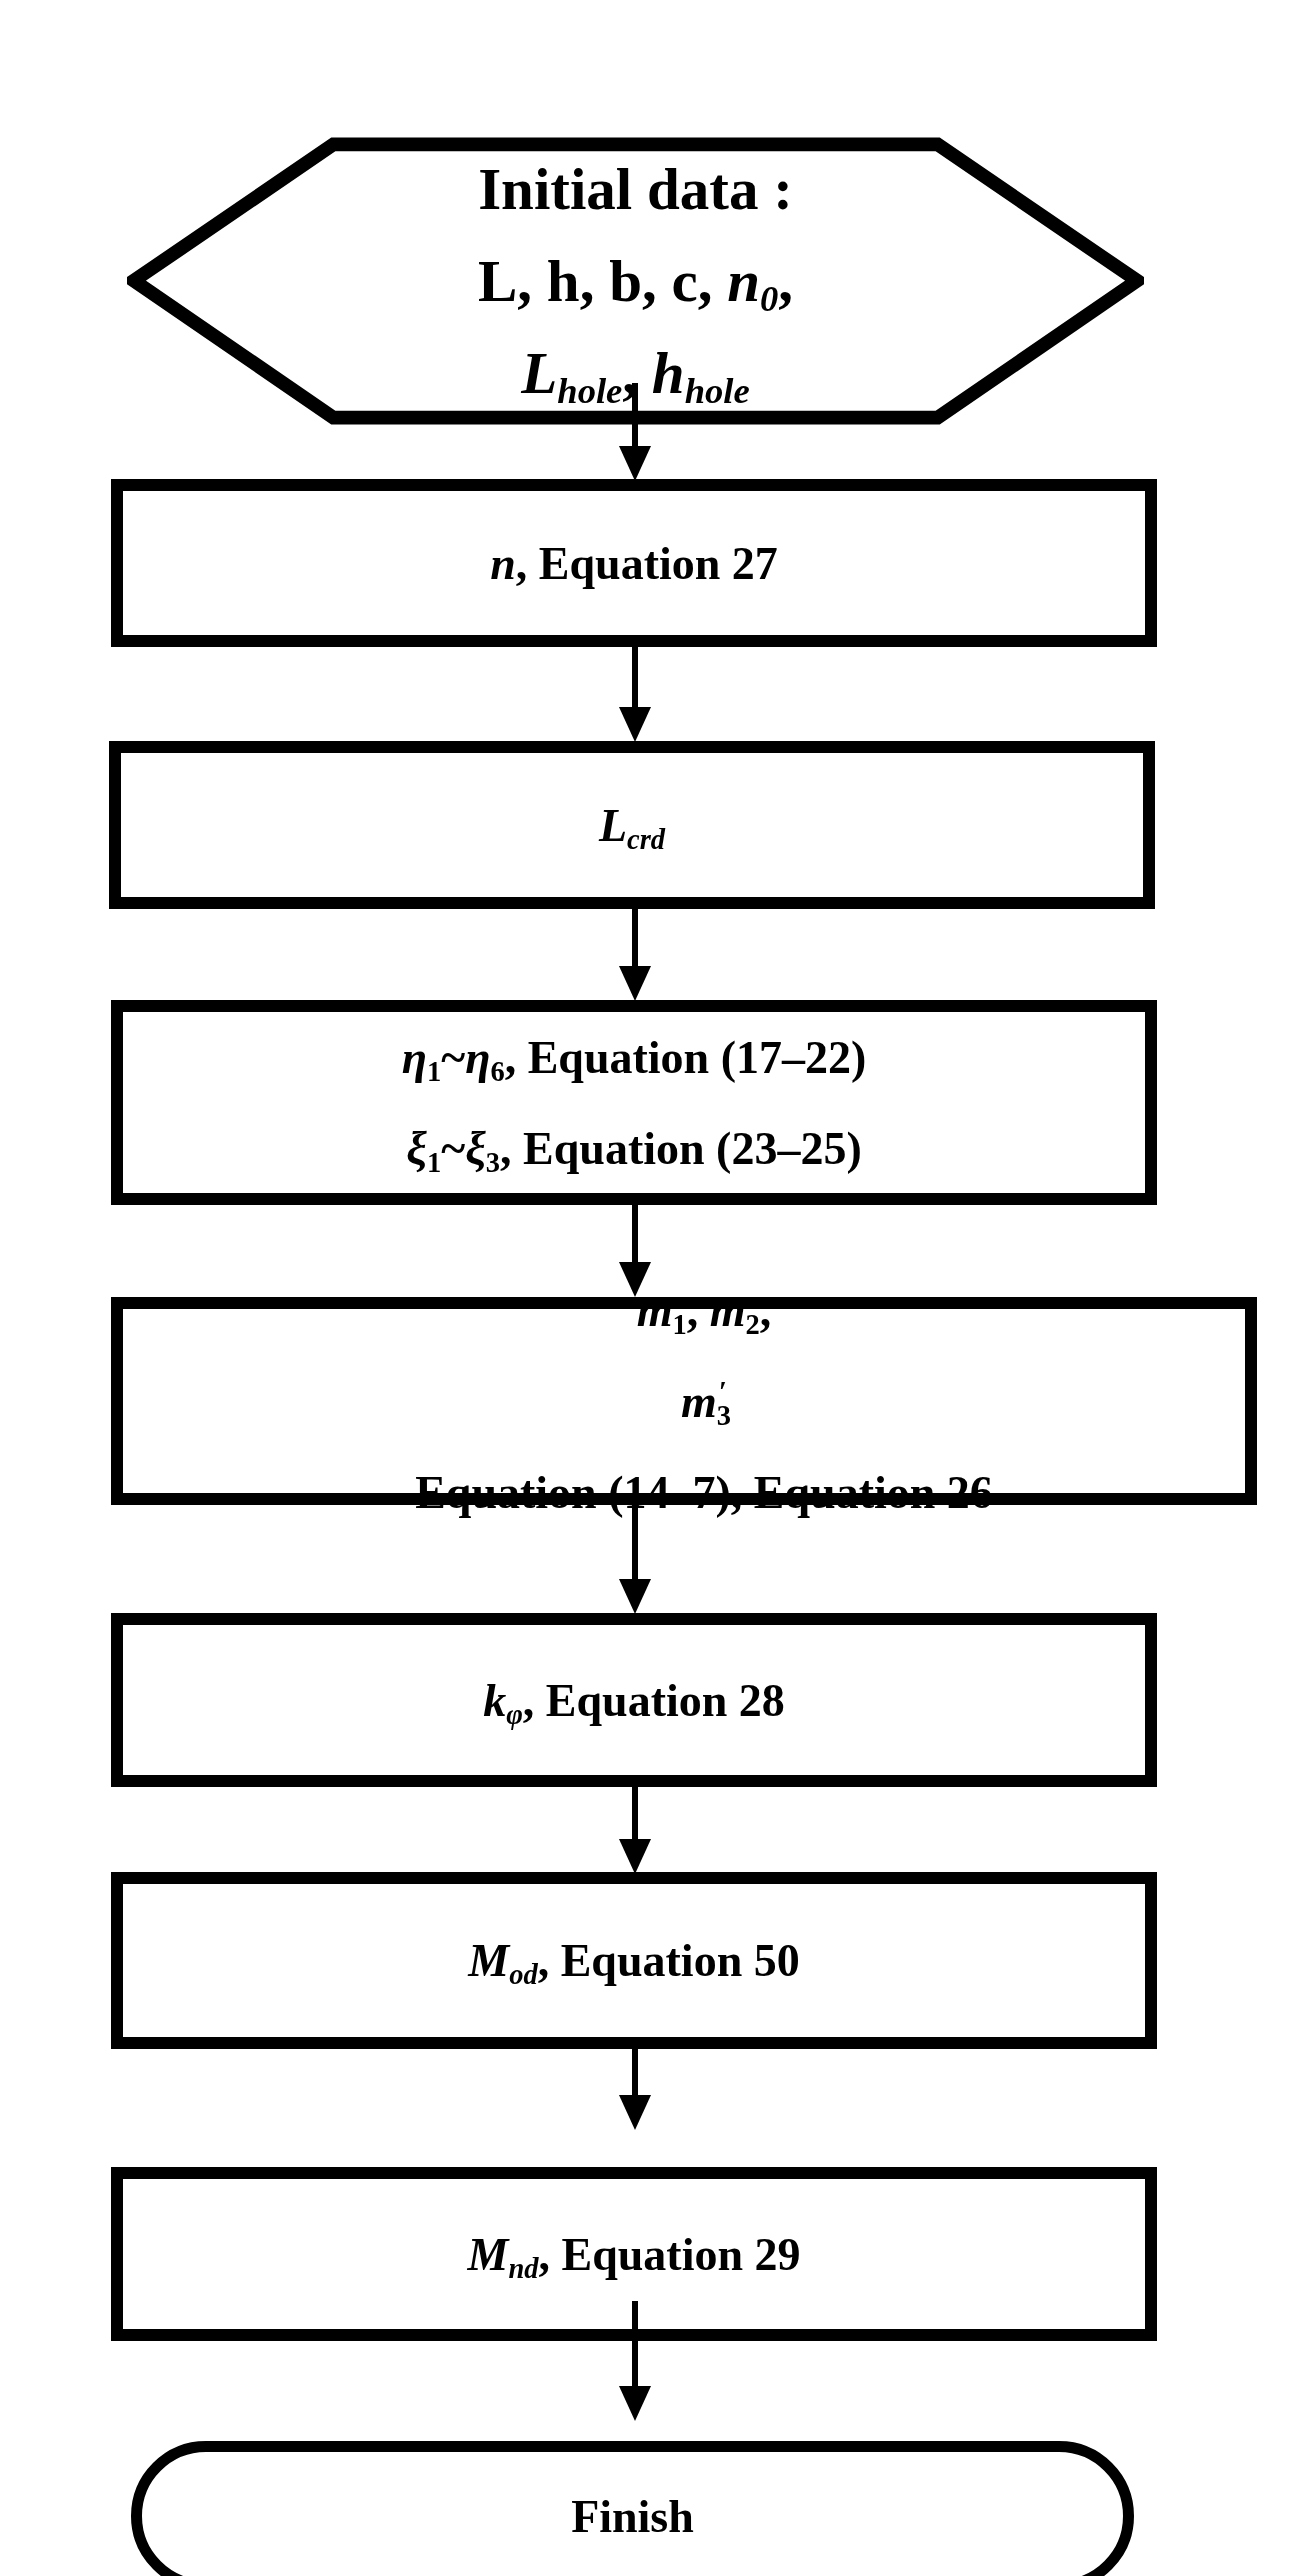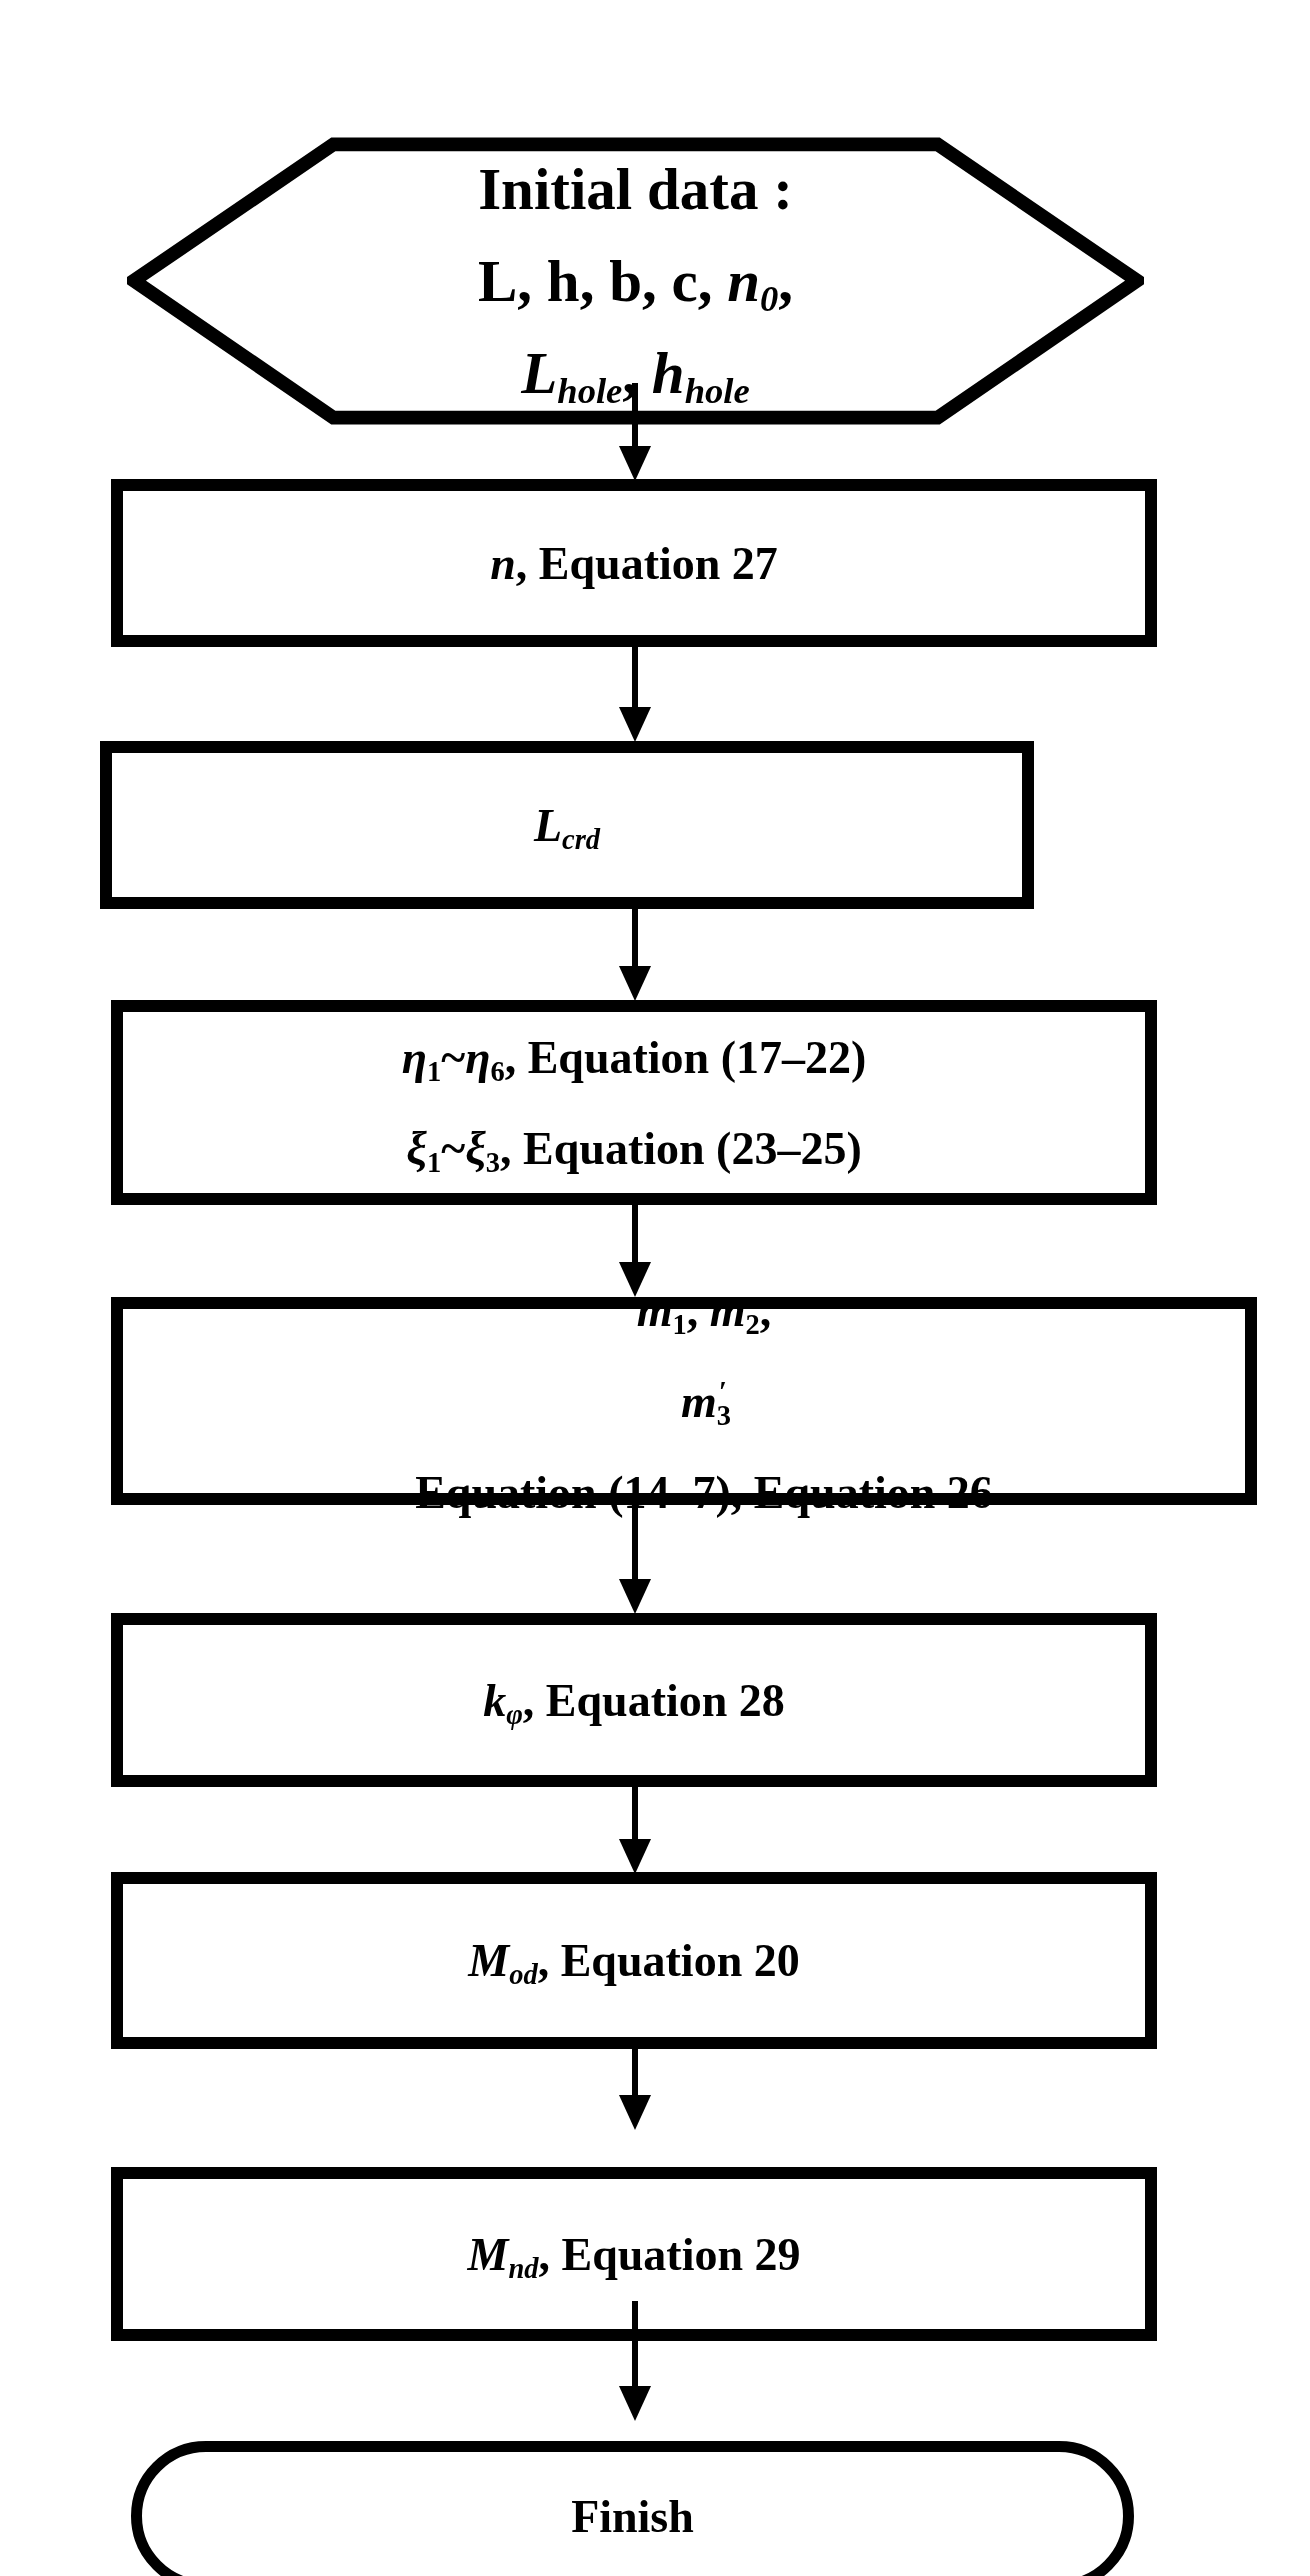--- a/index.html
+++ b/index.html
@@ -81,21 +81,21 @@
 
   <div class="node box" style="left:111px; top:479px; width:1046px; height:168px;">
     <div><i class="v">n</i><span>, Equation 27</span></div>
   </div>
 
   <div class="arrow" style="left:619px; top:646px; height:96px;">
     <div class="stem"></div>
     <div class="head"></div>
   </div>
 
-  <div class="node box" style="left:100px; top:741px; width:934px; height:168px;text-align:right;">
+  <div class="node box" style="left:109px; top:741px; width:1046px; height:168px;text-align:right;">
     <div><i class="v">L</i><sub class="v">crd</sub></div>
   </div>
 
   <div class="arrow" style="left:619px; top:908px; height:93px;">
     <div class="stem"></div>
     <div class="head"></div>
   </div>
 
   <div class="node box" style="left:111px; top:1000px; width:1046px; height:205px;justify-content:space-between;">
     <div><i class="v">η</i><sub>1</sub><span>~</span><i class="v">η</i><sub>6</sub><span>, Equation (17–22)</span></div>
@@ -120,21 +120,21 @@
   <div class="node box" style="left:111px; top:1613px; width:1046px; height:174px;">
     <div><i class="v">k</i><sub class="v">φ</sub><span>, Equation 28</span></div>
   </div>
 
   <div class="arrow" style="left:619px; top:1786px; height:88px;">
     <div class="stem"></div>
     <div class="head"></div>
   </div>
 
   <div class="node box" style="left:111px; top:1872px; width:1046px; height:177px;">
-    <div><i class="v">M</i><sub class="v">od</sub><span>, Equation 20</span></div>
+    <div><i class="v">M</i><sub class="v">od</sub><span>, Equation 50</span></div>
   </div>
 
   <div class="arrow" style="left:619px; top:2048px; height:82px;">
     <div class="stem"></div>
     <div class="head"></div>
   </div>
 
   <div class="node box" style="left:111px; top:2129px; width:1046px; height:174px;margin-top:38px;">
     <div><i class="v">M</i><sub class="v">nd</sub><span>, Equation 29</span></div>
   </div>

